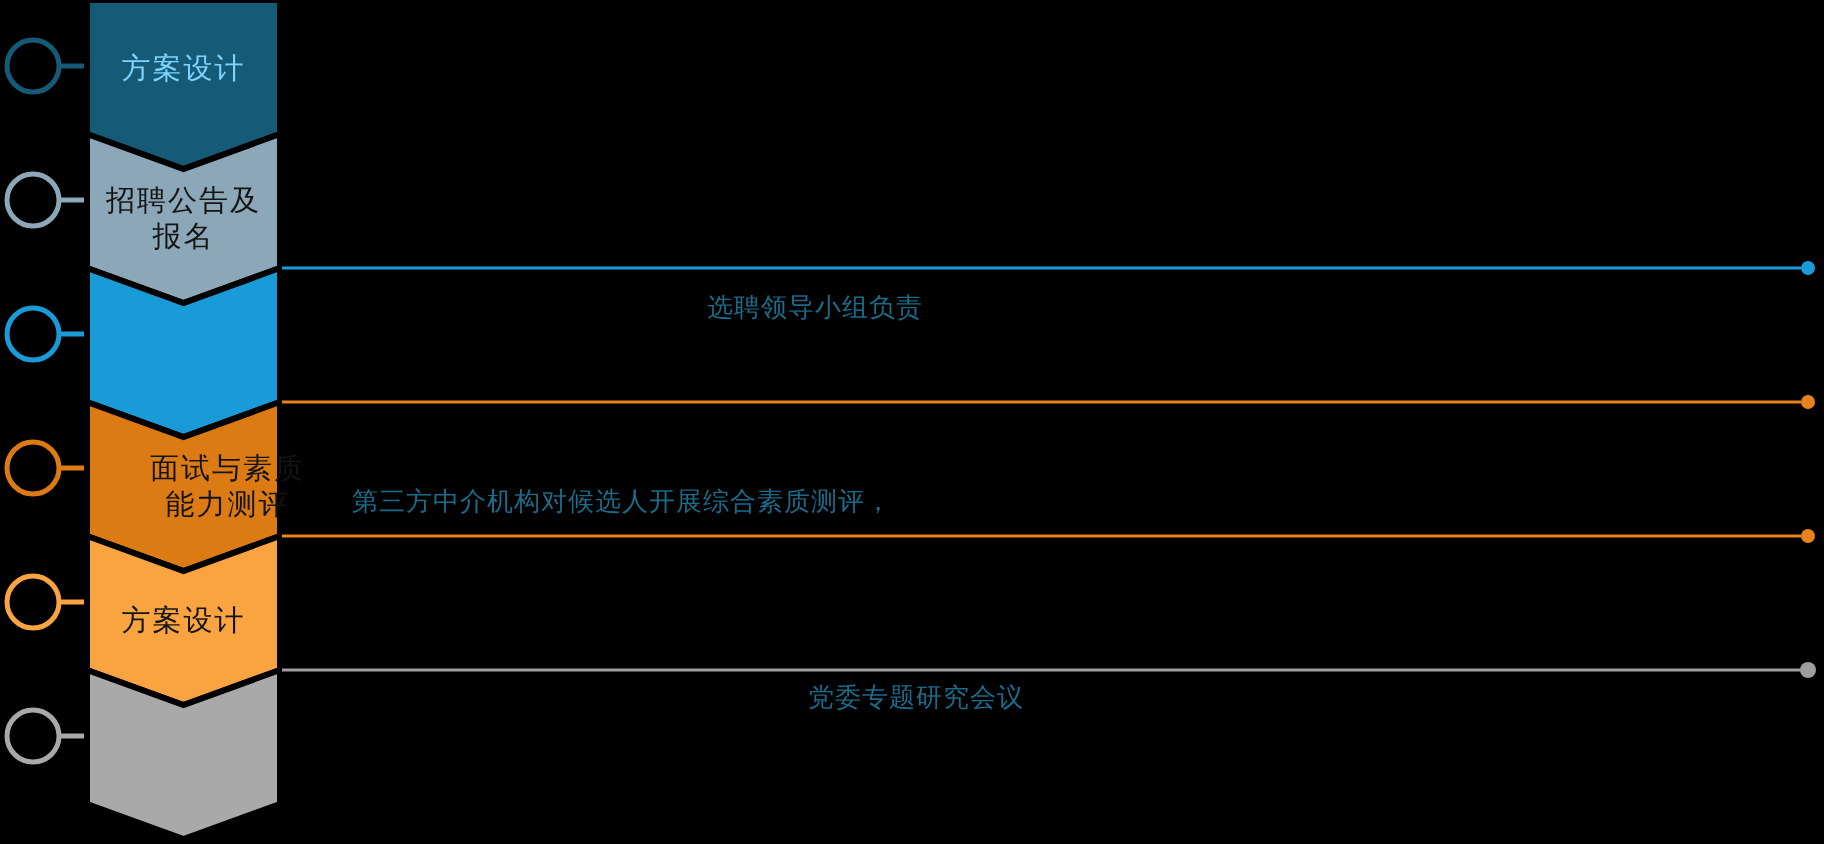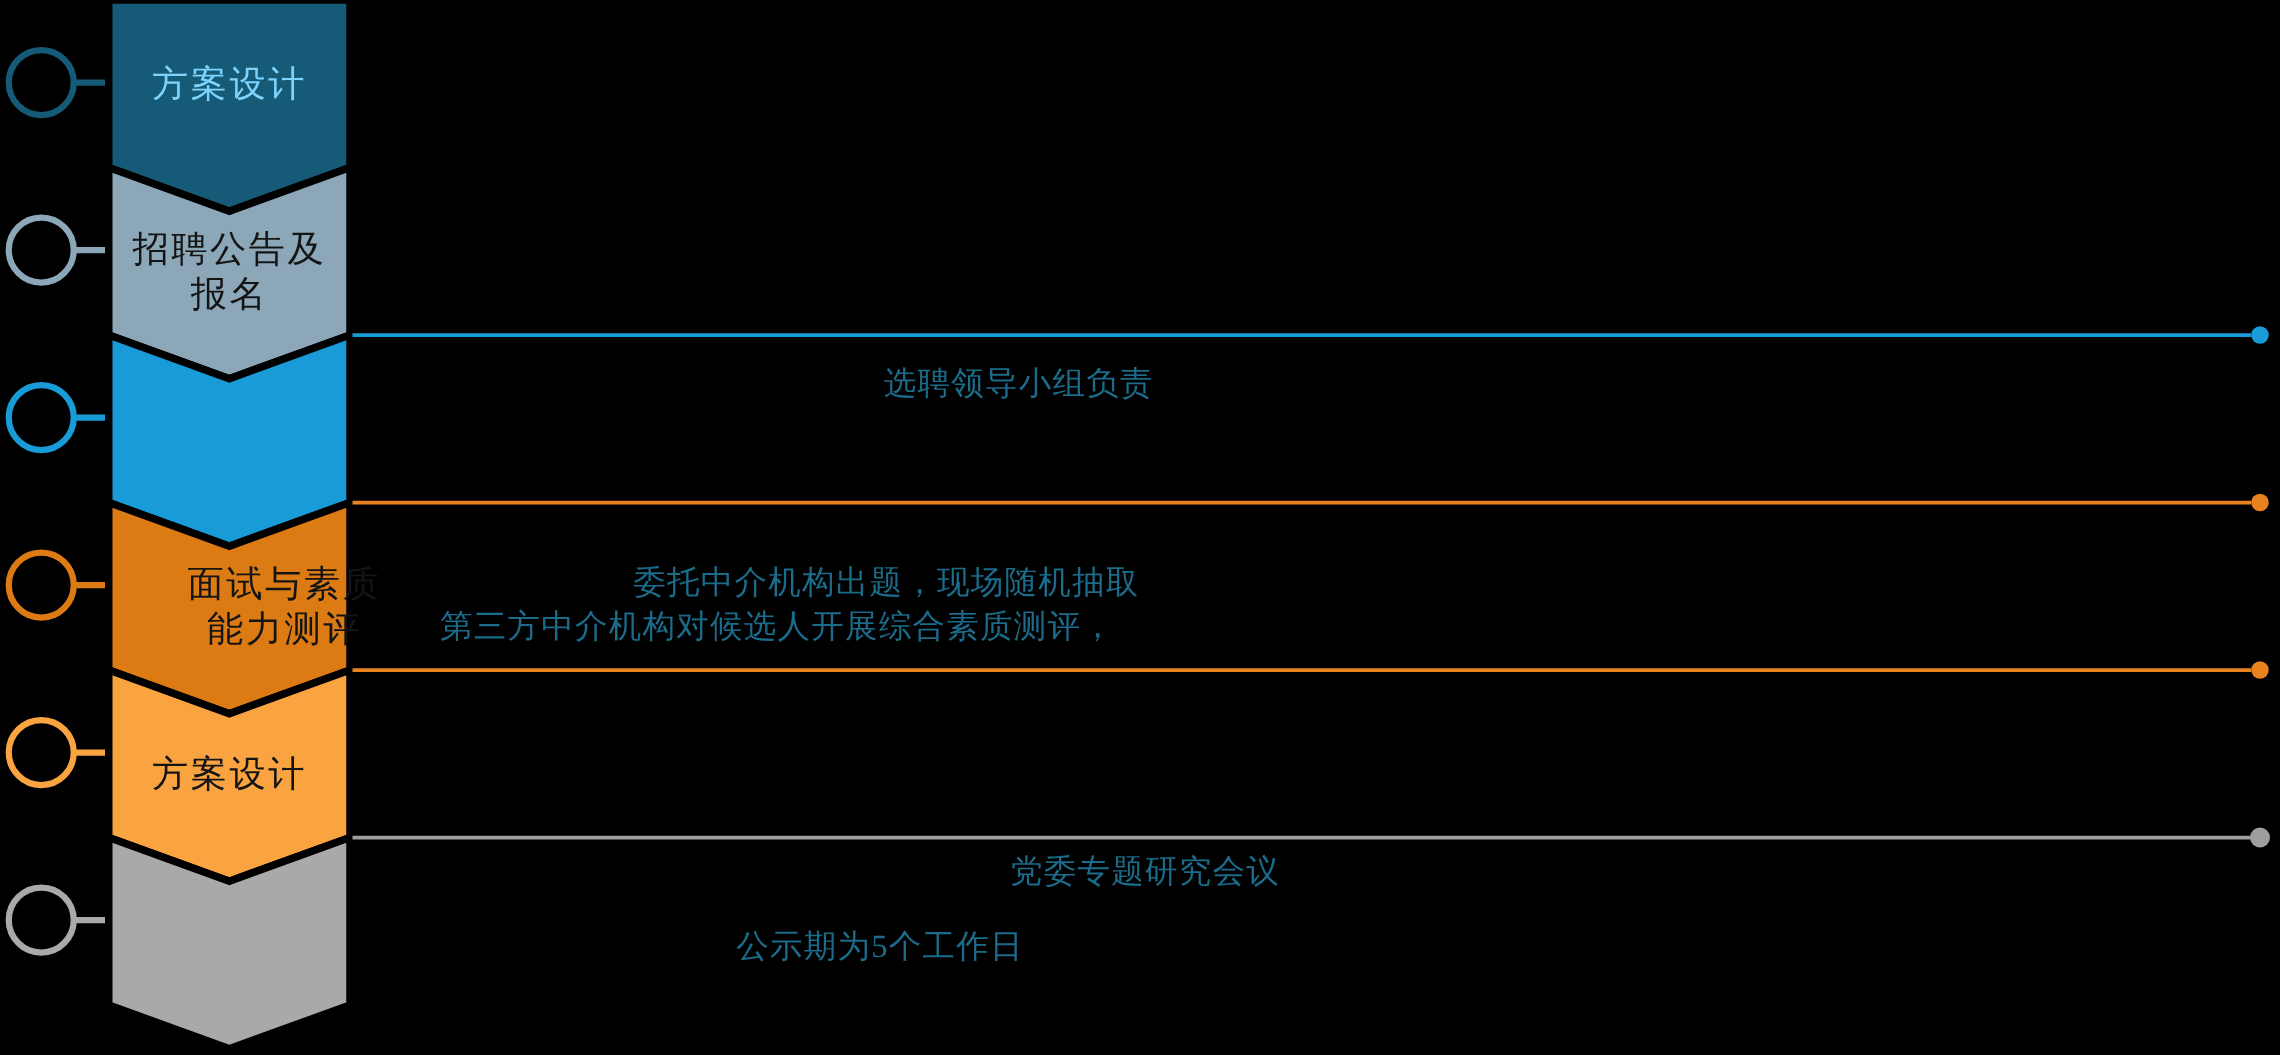--- a/index.html
+++ b/index.html
@@ -56,18 +56,16 @@
     <circle cx="1808" cy="536" r="7" fill="#E8821F"></circle>
     <circle cx="1808" cy="670" r="8" fill="#9E9E9E"></circle>
   </svg>
 
   <div class="step-label" style="top: 13px; color: #7dd3fc; text-align: center;">方案设计</div>
   <div class="step-label" style="top: 163px; color: rgb(20, 20, 20);">招聘公告及报名</div>
   <div class="step-label" style="top: 431px; color: rgb(20, 20, 20); margin-left: 44px;">面试与素质能力测评</div>
   <div class="step-label" style="top: 565px; color: rgb(20, 20, 20);">方案设计</div>
 
   <div class="annotation" style="left: 815px; top: 307px; color: rgb(27, 107, 138);">选聘领导小组负责</div>
-  <div class="annotation" style="left: 709px; top: 466px; color: rgb(27, 107, 138);">委托中介机构出题，现场随机抽取</div>
   <div class="annotation" style="left: 622px; top: 501px; color: rgb(27, 107, 138);">第三方中介机构对候选人开展综合素质测评，</div>
   <div class="annotation" style="left: 916px; top: 697px; color: rgb(27, 107, 138);">党委专题研究会议</div>
-  <div class="annotation" style="left: 704px; top: 757px; color: rgb(27, 107, 138);">公示期为5个工作日</div>
 
 </div>
 
 </body></html>

